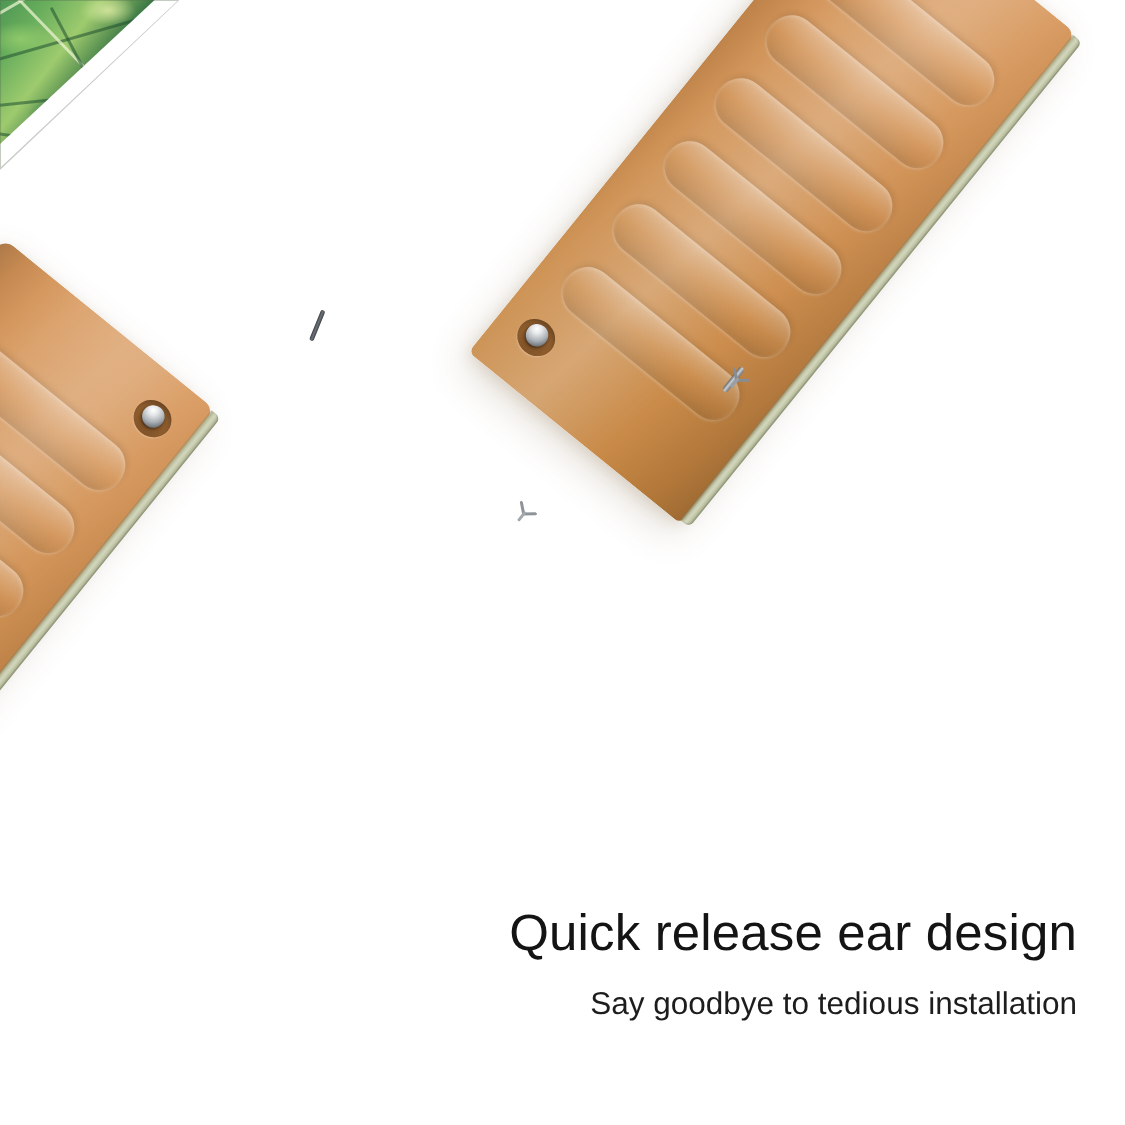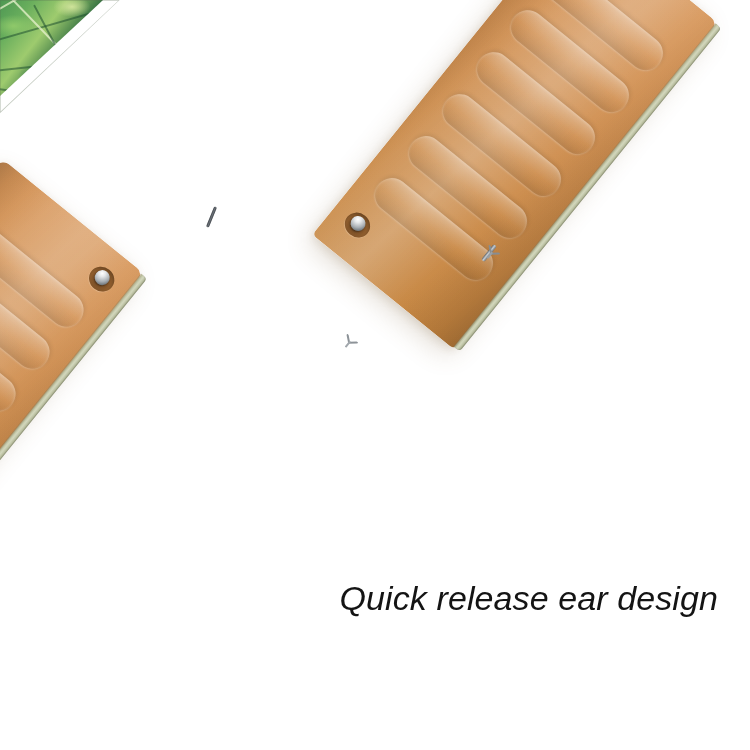--- a/index.html
+++ b/index.html
@@ -258,19 +258,20 @@
     <div class="pin-hole" style="left:140px; top:19px;"></div>
     <div class="pin-ball" style="left:145px; top:22px;"></div>
   </div>
 
   <div class="pin-tip" style="left:210px; top:206px; width:3px; height:22px; transform:rotate(22deg); background:linear-gradient(90deg,#3c4147,#6c7278,#3c4147);"></div>
   <svg class="pin-lever" style="left:341px; top:337px; transform:rotate(39deg);" viewBox="0 0 17 12">
     <path d="M2 1 L8 6 L14 1" fill="none" stroke="#8d9398" stroke-width="2" stroke-linecap="round"></path>
     <path d="M8 5 L8 11" fill="none" stroke="#a2a8ad" stroke-width="2" stroke-linecap="round"></path>
   </svg>
 
-  <div class="caption" style="top:578px;font-style:italic;">
+  <div class="caption" style="top:602px;">
     <div class="caption-title">Quick release ear design</div>
     <div class="caption-sub">
+      <div>Say goodbye to tedious installation</div>
     </div>
   </div>
 
 </div>
 
 </body></html>

